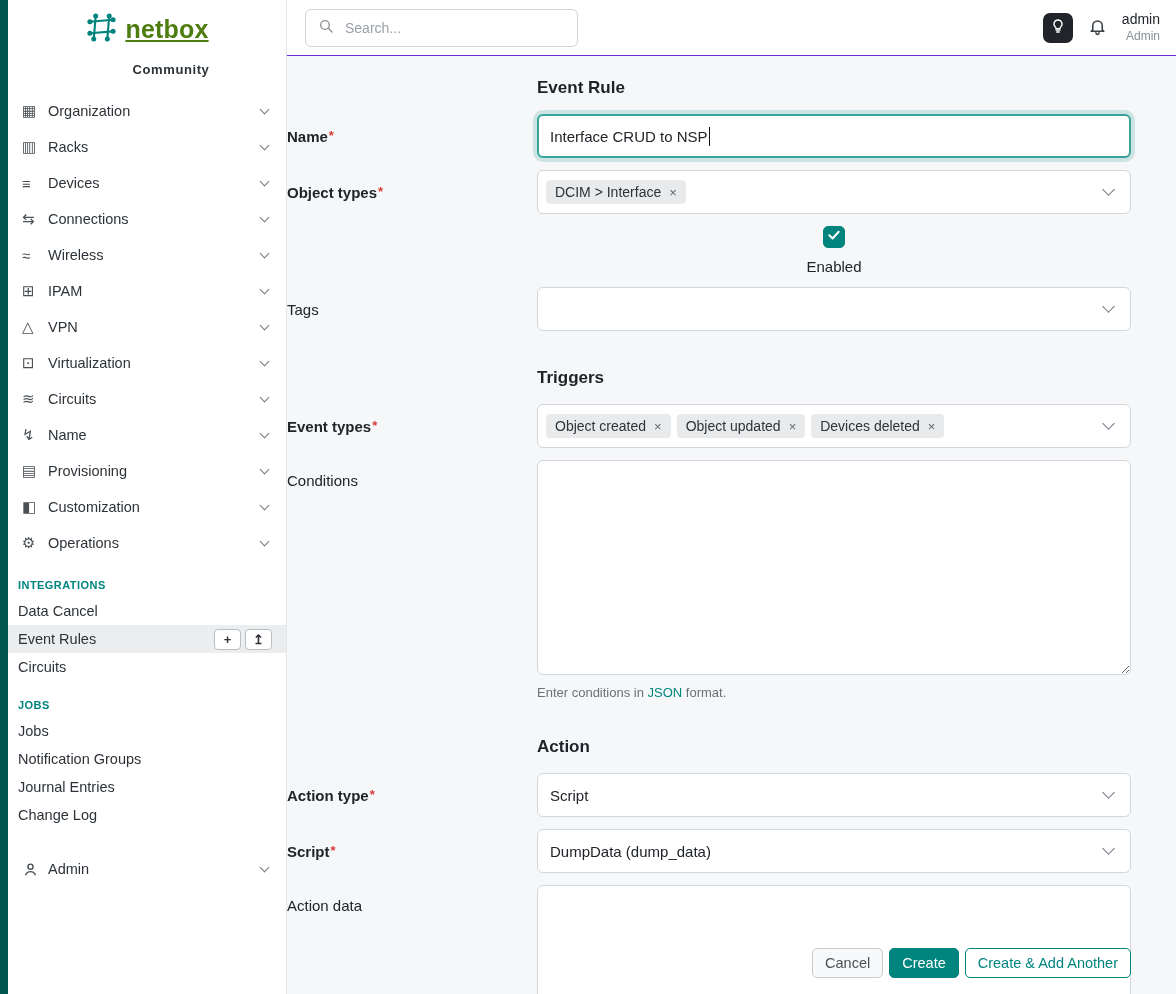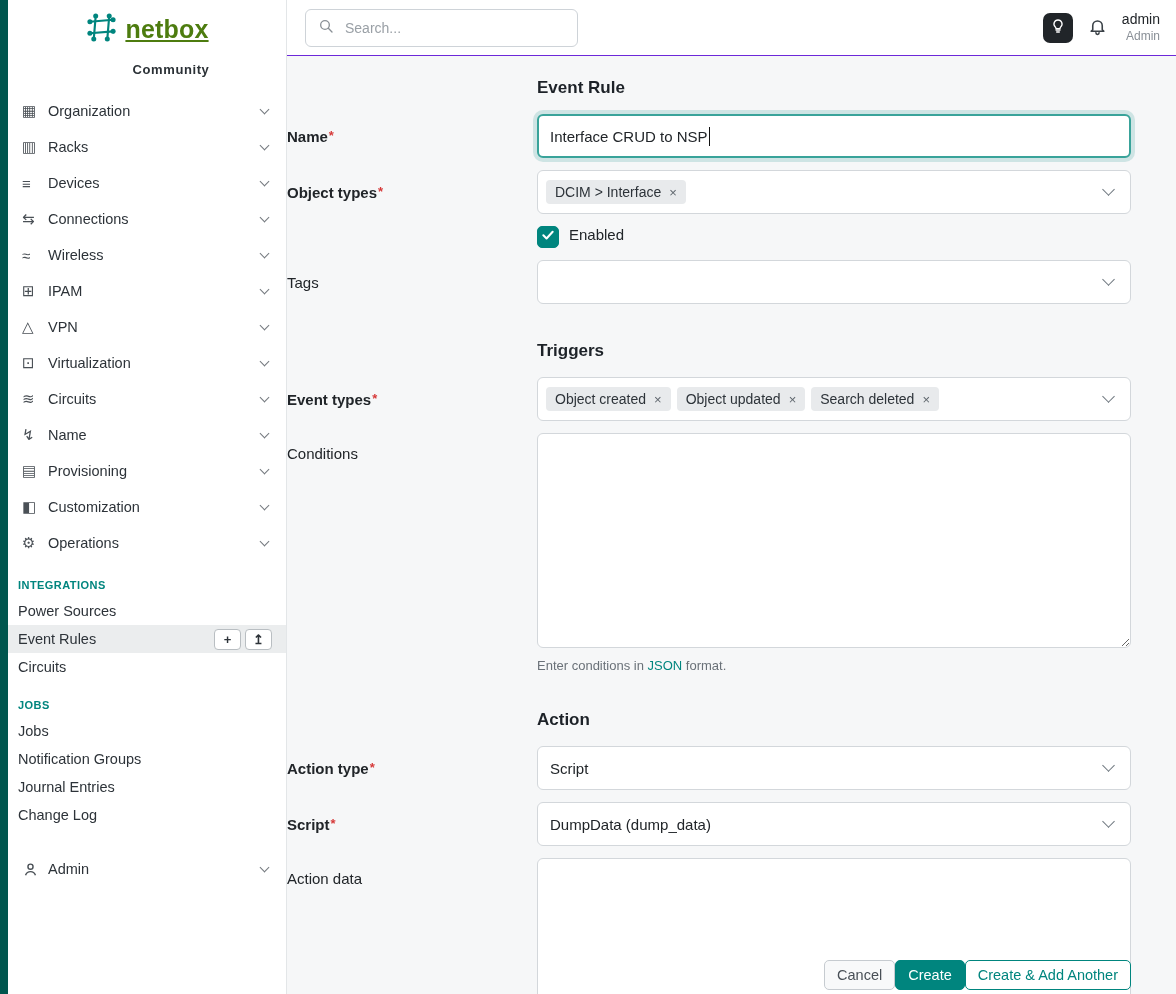--- a/index.html
+++ b/index.html
@@ -105,38 +105,38 @@
   .sel-chev {
     position:absolute; right:17px; top:calc(50% - 7px); width:9px; height:9px;
     border-right:1.8px solid #6c757d; border-bottom:1.8px solid #6c757d; transform:rotate(45deg);
   }
   .chip {
     background:#e8eaec; border-radius:4px; padding:4px 9px; font-size:14px; color:#2d3339;
     display:inline-flex; align-items:center; gap:8px;
   }
   .chip-x { background:none; border:none; padding:0; font-size:13px; color:#5f666d; cursor:pointer; line-height:1; }
 
-  .check-row { display:flex; gap:10px; }
+  .check-row { display:flex; align-items:center; gap:10px;flex-direction:column; }
   .checkbox {
     width:22px; height:22px; background:#00857e; border:1px solid #00857e; border-radius:5px;
     display:flex; align-items:center; justify-content:center; cursor:pointer;
   }
   .cb-label { font-size:15px; color:#212529; }
 
   textarea.cond, textarea.adata {
     width:100%; background:#fff; border:1px solid #d3d7db; border-radius:6px;
     font-family:inherit; font-size:15px; color:#212529; padding:10px 12px; outline:none; resize:both;
   }
   textarea.cond { height:215px; }
   textarea.adata { height:185px; }
   .helper { font-size:13px; color:#6a7178; margin-top:6px; }
   .helper a { color:#00857e; text-decoration:none; cursor:pointer; }
 
   
-  .footer-btns { position:absolute; right:45px; bottom:4px; display:flex; z-index:5; }
+  .footer-btns { position:absolute; right:45px; bottom:16px; display:flex; gap:6px; z-index:5; }
   .footer-btns button {
     height:30px; padding:0 12px; border-radius:5px; font-size:14.5px; font-family:inherit; cursor:pointer;
   }
   .btn-cancel { background:#f8f9fa; border:1px solid #c6cbd0; color:#495057; }
   .btn-create { background:#00857e; border:1px solid #00857e; color:#fff; }
   .btn-create-add { background:#fff; border:1px solid #00857e; color:#00857e; font-weight:500; }
 </style>
 </head>
 <body>
 
@@ -232,21 +232,21 @@
         <span class="chev"></span>
       </div>
       <div class="nav-item">
         <span class="nav-icon">⚙</span>
         <span class="nav-label">Operations</span>
         <span class="chev"></span>
       </div>
 
       <div class="section-title">INTEGRATIONS</div>
       <div class="sec-item">
-        <span>Power Sources</span>
+        <span>Data Cancel</span>
       </div>
       <div class="sec-item active">
         <span>Event Rules</span>
         <span class="row-actions">
           <button class="mini-btn">
               <span>+</span>
             </button>
           <button class="mini-btn">
               <span>↥</span>
             </button>
@@ -372,21 +372,21 @@
         <div class="multiselect">
           <span class="chip">
             <span>Object created</span>
             <button class="chip-x">×</button>
           </span>
           <span class="chip">
             <span>Object updated</span>
             <button class="chip-x">×</button>
           </span>
           <span class="chip">
-            <span>Search deleted</span>
+            <span>Devices deleted</span>
             <button class="chip-x">×</button>
           </span>
           <span class="sel-chev"></span>
         </div>
       </div>
 
       <div class="frow top">
         <label class="flabel">Conditions</label>
         <div>
           <textarea class="cond" style=""></textarea>

